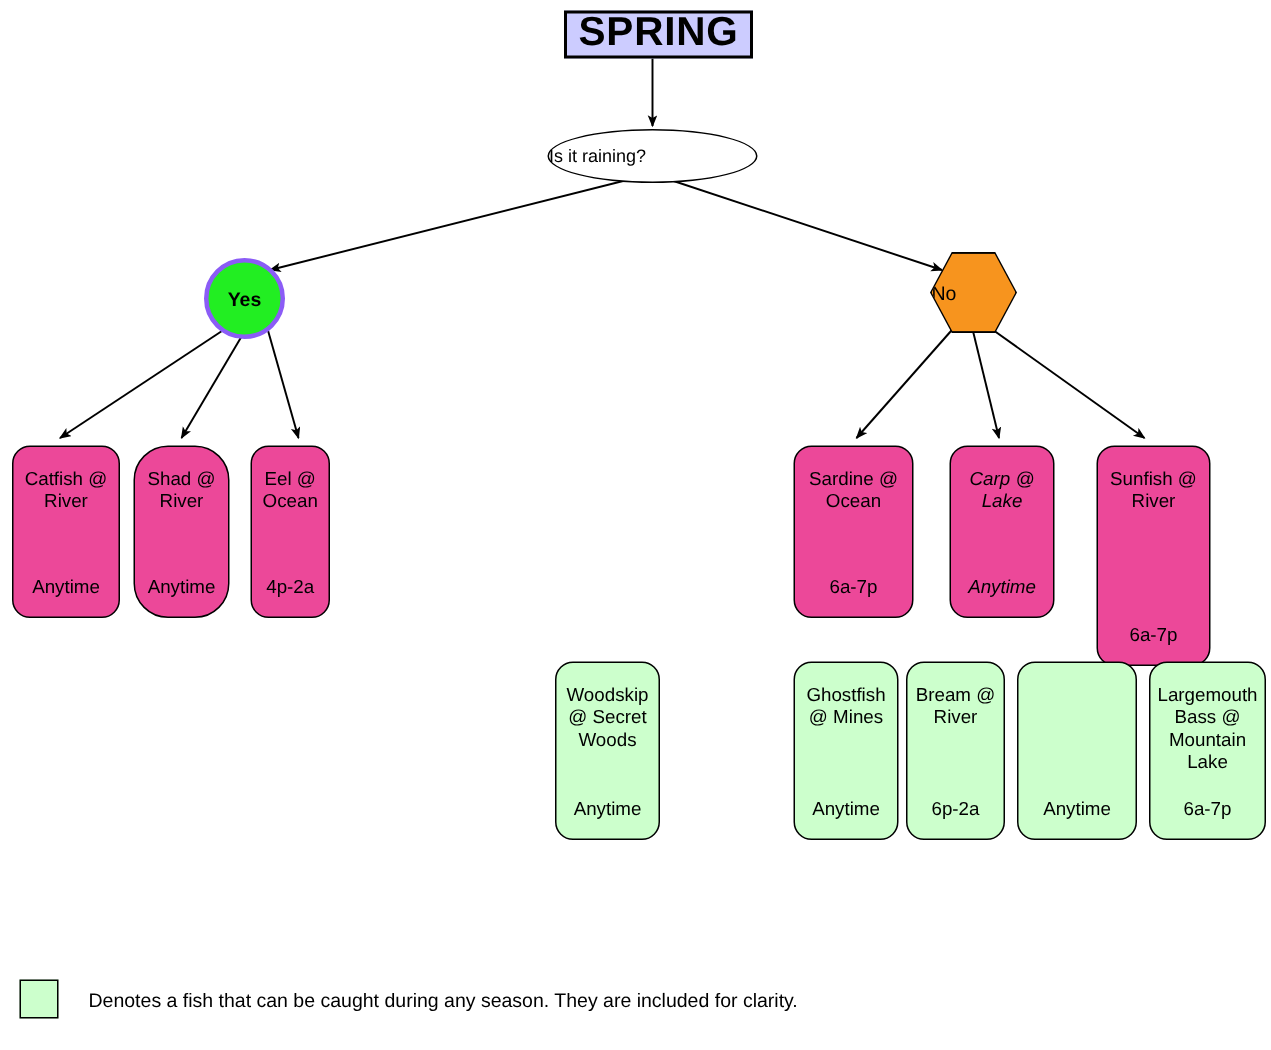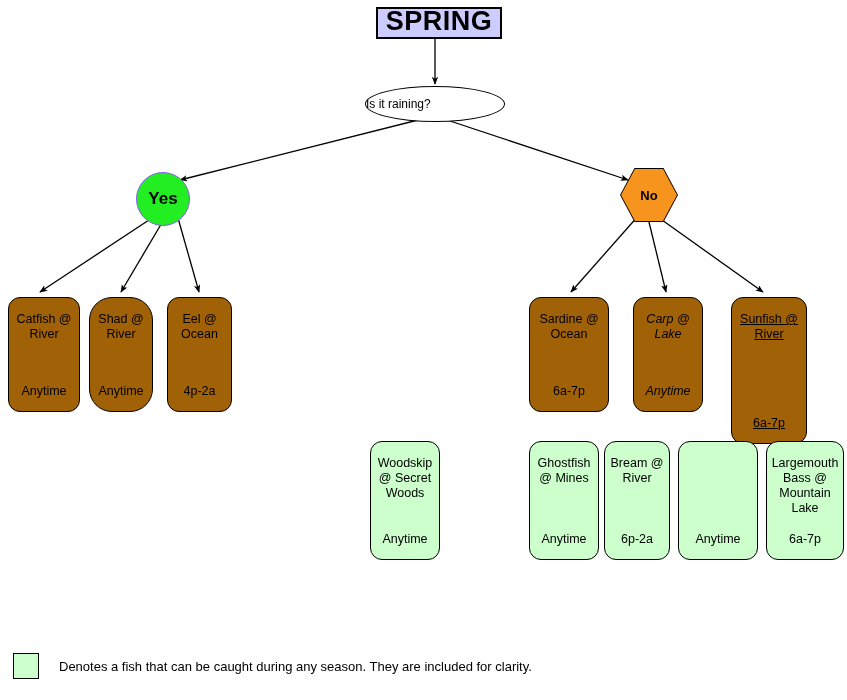--- a/index.html
+++ b/index.html
@@ -53,58 +53,57 @@
     display: flex;
     align-items: center;
     justify-content: flex-start;
     font-size: 12px;
   }
 
   
   .yes-circle {
     position: absolute;
     box-sizing: border-box;
-    border: 1px solid #8b5cf6;
+    border: 3px solid #8b5cf6;
     border-radius: 50%;
     background: #22ee22;
-    display: flex;
-    align-items: center;
-    justify-content: center;
-    font-size: 17px;
-    font-weight: bold;
-  }
-
-  
-  .no-hex {
-    position: absolute;
-    background: #f7941e;
     display: flex;
     align-items: center;
     justify-content: center;
     font-size: 13px;
     font-weight: bold;
+  }
+
+  
+  .no-hex {
+    position: absolute;
+    background: #f7941e;
+    display: flex;
+    align-items: center;
+    font-size: 13px;
+    font-weight: normal;
     clip-path: polygon(25% 0%, 75% 0%, 100% 50%, 75% 100%, 25% 100%, 0% 50%);
   }
   .no-hex-outline {
     position: absolute;
     background: #000000;
     clip-path: polygon(25% 0%, 75% 0%, 100% 50%, 75% 100%, 25% 100%, 0% 50%);
   }
   .no-hex-label {
     position: relative;
     z-index: 2;
   }
 
   
   .fish-box {
     position: absolute;
     box-sizing: border-box;
     border: 1.3px solid #000000;
     border-radius: 12px;
-    background: #a16207;
+    background: #ec4899;
     display: flex;
     flex-direction: column;
     align-items: center;
     padding: 14px 4px 12px 4px;
     font-size: 12.5px;
     line-height: 15px;
     text-align: center;
   }
   .fish-box.green {
     background: #ccffcc;
@@ -182,34 +181,34 @@
   </div>
 
   <div class="fish-box" style="left:8px; top:297px; width:72px; height:115px;">
     <span class="fish-name">Catfish @ River</span>
     <span class="fish-time">Anytime</span>
   </div>
   <div class="fish-box" style="left:89px; top:297px; width:64px; height:115px;border-radius:23px;">
     <span class="fish-name">Shad @ River</span>
     <span class="fish-time">Anytime</span>
   </div>
-  <div class="fish-box" style="left:167px; top:297px; width:65px; height:115px;">
+  <div class="fish-box" style="left:167px; top:297px; width:53px; height:115px;">
     <span class="fish-name">Eel @ Ocean</span>
     <span class="fish-time">4p-2a</span>
   </div>
 
   <div class="fish-box" style="left:529px; top:297px; width:80px; height:115px;">
     <span class="fish-name">Sardine @ Ocean</span>
     <span class="fish-time">6a-7p</span>
   </div>
   <div class="fish-box" style="left:633px; top:297px; width:70px; height:115px;font-style:italic;">
     <span class="fish-name">Carp @ Lake</span>
     <span class="fish-time">Anytime</span>
   </div>
-  <div class="fish-box" style="left:731px; top:297px; width:76px; height:147px;text-decoration:underline;">
+  <div class="fish-box" style="left:731px; top:297px; width:76px; height:147px;">
     <span class="fish-name">Sunfish @ River</span>
     <span class="fish-time">6a-7p</span>
   </div>
 
   <div class="fish-box green" style="left:370px; top:441px; width:70px; height:119px;">
     <span class="fish-name">Woodskip @ Secret Woods</span>
     <span class="fish-time">Anytime</span>
   </div>
   <div class="fish-box green" style="left:529px; top:441px; width:70px; height:119px;">
     <span class="fish-name">Ghostfish @ Mines</span>

